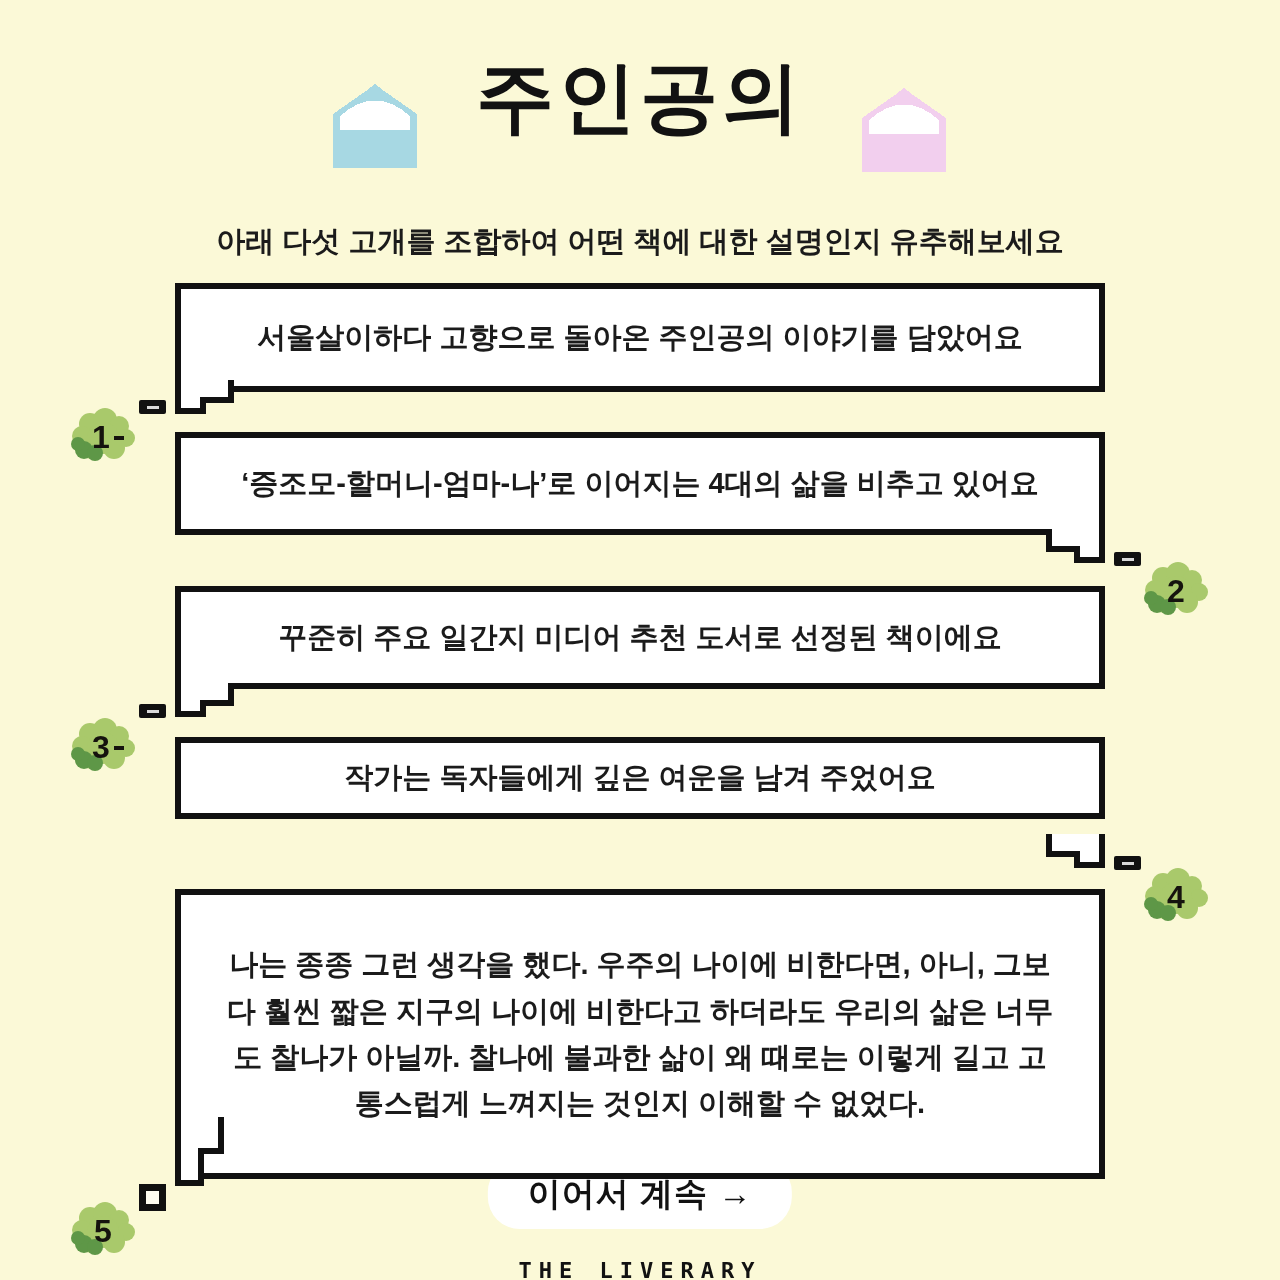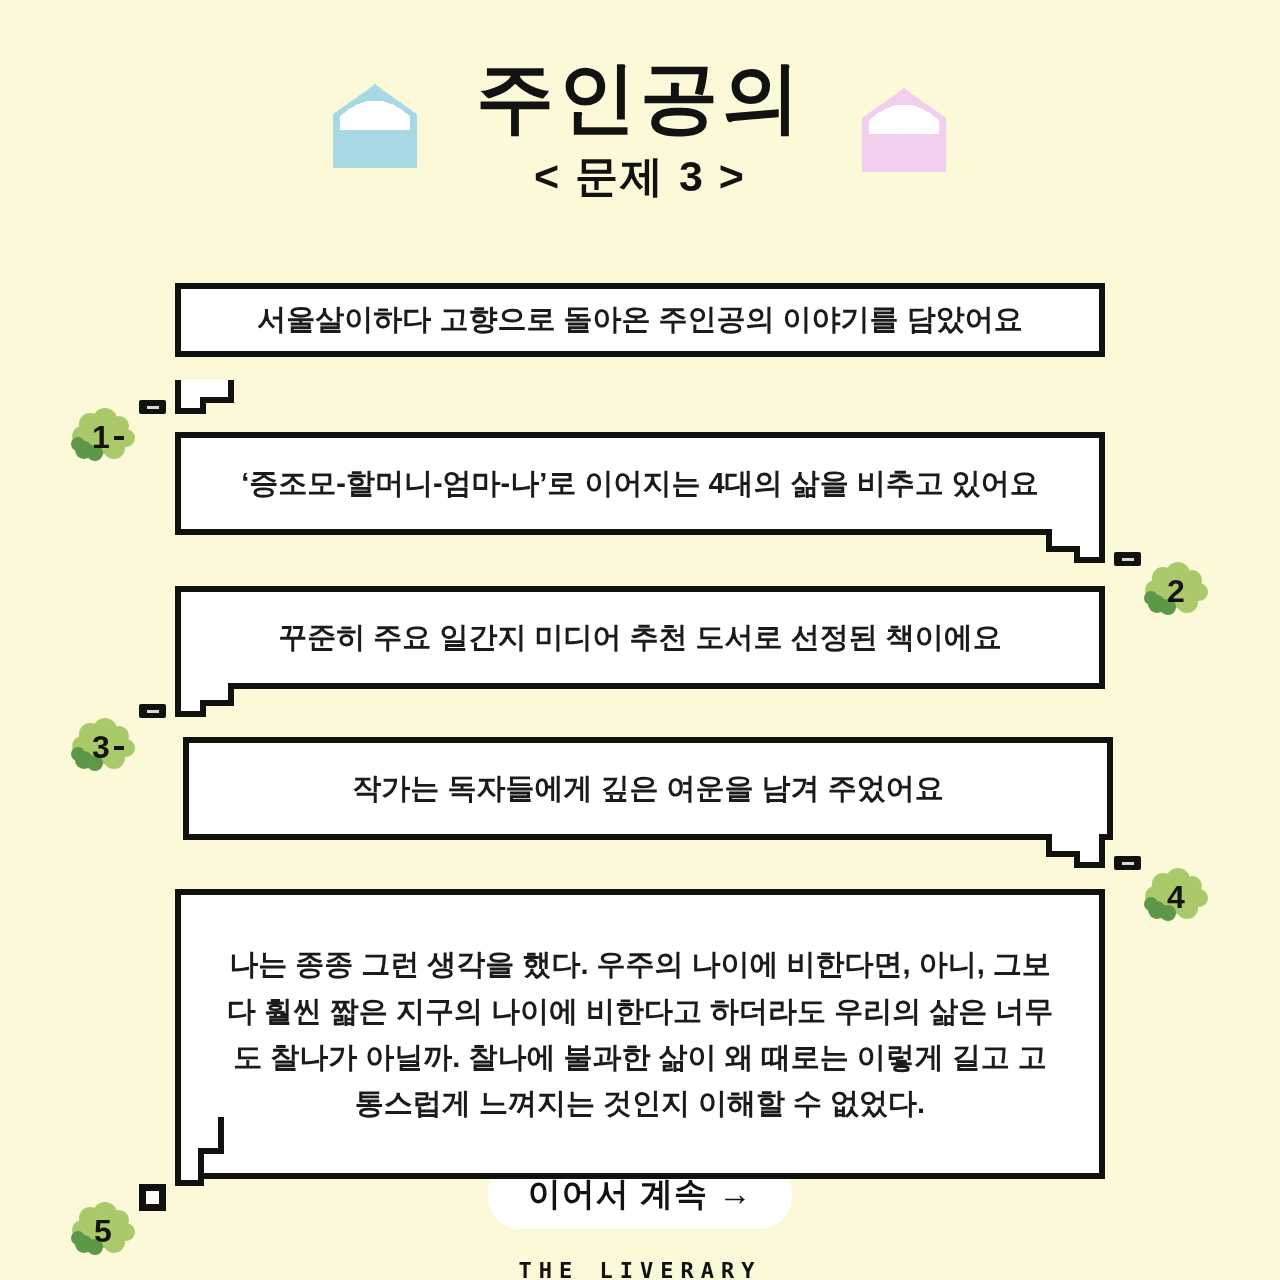--- a/index.html
+++ b/index.html
@@ -32,24 +32,24 @@
   .env-right{left:862px;top:88px;}
 
   
   .clue-box{
     position:absolute;left:175px;width:930px;box-sizing:border-box;
     background:#ffffff;border:6px solid #111111;
     display:flex;align-items:center;justify-content:center;
     text-align:center;font-size:29px;font-weight:600;color:#1b1b1b;
     z-index:1;
   }
-  #box1{top:283px;height:74px;}
+  #box1{top:283px;height:109px;}
   #box2{top:432px;height:103px;}
   #box3{top:586px;height:103px;}
-  #box4{top:737px;height:103px;margin-left:8px;}
+  #box4{top:737px;height:82px;}
   #box5{top:889px;height:290px;line-height:1.6;padding:0 42px;}
 
   .tail{position:absolute;z-index:3;display:block;}
   #tail1{left:175px;top:380px;}
   #tail2{left:1043px;top:529px;}
   #tail3{left:175px;top:683px;}
   #tail4{left:1043px;top:834px;}
   #tail5{left:175px;top:1117px;}
 
   
@@ -104,21 +104,21 @@
   </svg>
 
   <div class="title">주인공의</div>
 
   <svg class="envelope env-right" viewBox="0 0 84 84" shape-rendering="crispEdges">
     <polygon points="0,30 10,23 20,16 30,9 38,4 46,4 54,9 64,16 74,23 84,30 84,84 0,84" fill="#f2cfee"></polygon>
     <path d="M7,46 V32 Q42,1 77,32 V46 Z" fill="#ffffff"></path>
     <polygon points="34,6 42,0 50,6 42,12" fill="#f2cfee"></polygon>
   </svg>
 
-  <div class="subtitle">&lt; 문제 3 &gt;</div>
+  <div class="instruction">아래 다섯 고개를 조합하여 어떤 책에 대한 설명인지 유추해보세요</div>
 
   <section id="box1" class="clue-box">
     <p style="margin:0;">서울살이하다 고향으로 돌아온 주인공의 이야기를 담았어요</p>
   </section>
   <svg id="tail1" class="tail" width="62" height="36" viewBox="0 0 62 36">
     <polygon points="3,0 3,31 28,31 28,20 56,20 56,0" fill="#ffffff"></polygon>
     <path d="M3,0 L3,31 L28,31 L28,20 L56,20 L56,0" fill="none" stroke="#111111" stroke-width="6"></path>
   </svg>
   <div id="mark1" class="mark-dash">
       <i></i>

